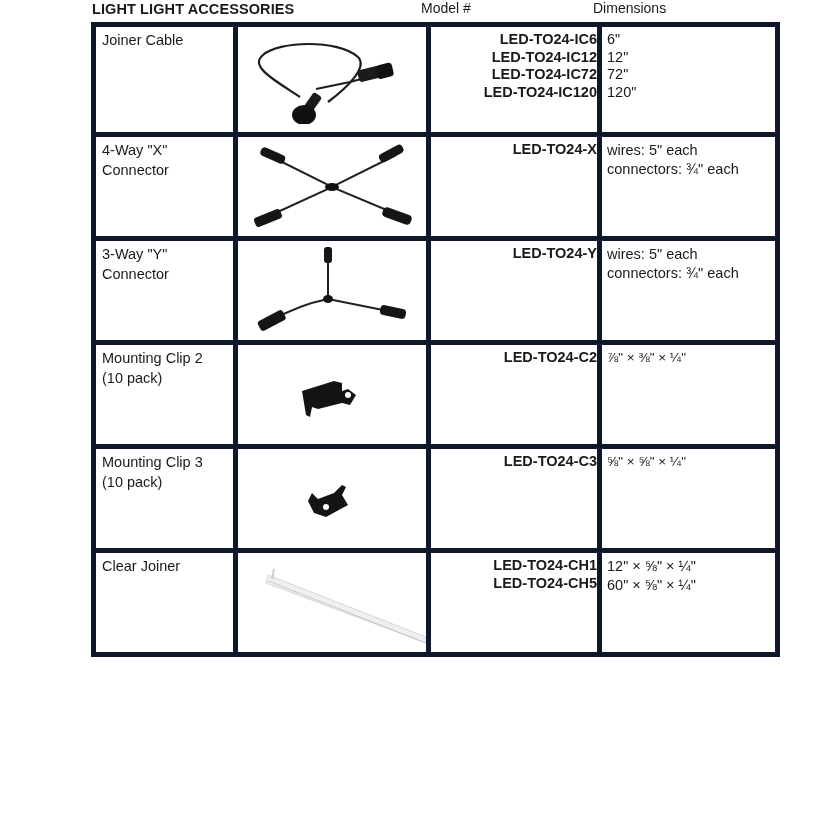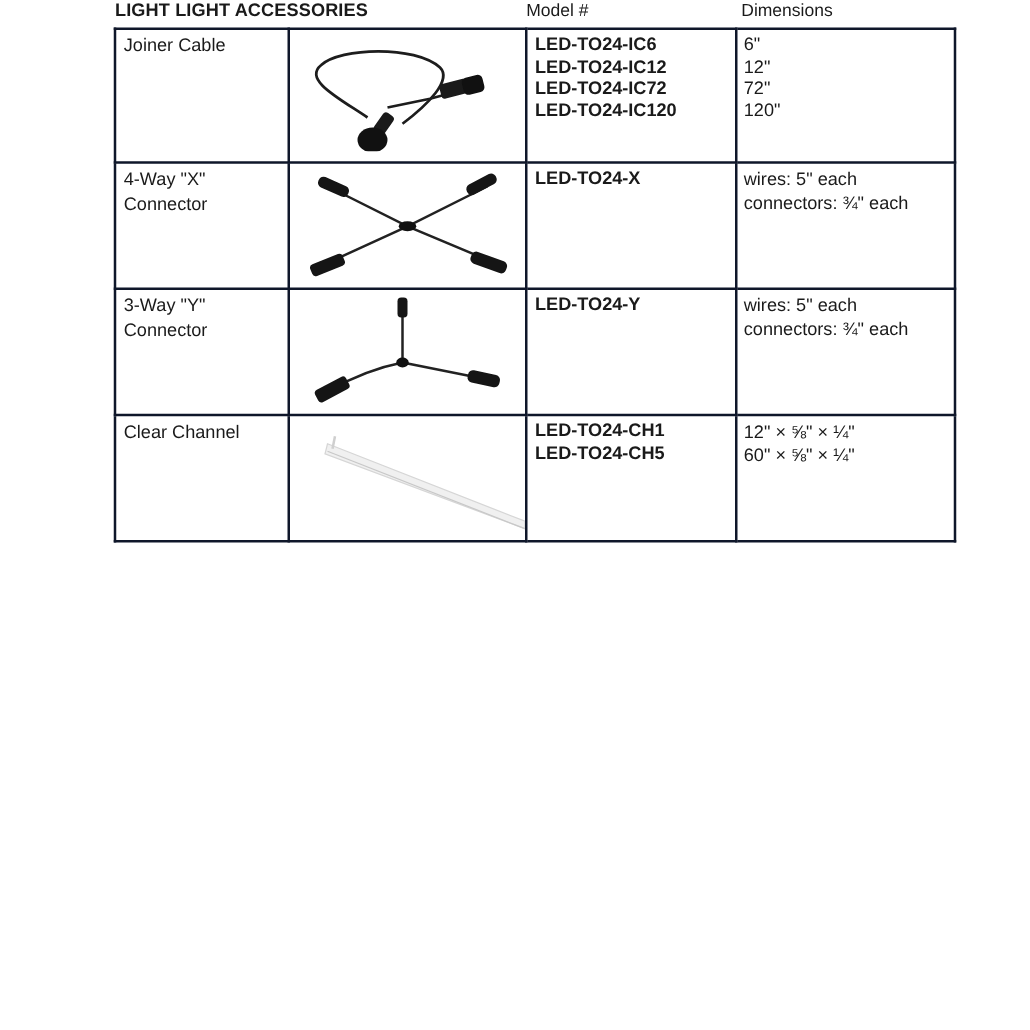--- a/index.html
+++ b/index.html
@@ -3,25 +3,25 @@
 <meta charset="utf-8">
 <style>
   html, body { margin: 0; padding: 0; background: #ffffff; }
   body { width: 824px; height: 824px; position: relative; overflow: hidden;
          font-family: "Liberation Sans", "DejaVu Sans", sans-serif; color: #1a1a1a; }
   .title { position: absolute; left: 92px; top: 1px; font-weight: bold; font-size: 14.5px; letter-spacing: 0.1px; }
   .hdr { position: absolute; top: 0; font-size: 14px; }
   .hdr-model { left: 421px; }
   .hdr-dim { left: 582px; margin-left: 11px; }
   table.acc { position: absolute; left: 91px; top: 22px; border-collapse: collapse; table-layout: fixed; }
-  table.acc td { border: 2px solid #0f172a; vertical-align: top; padding: 0; height: 95px; }
+  table.acc td { border: 5px solid #0f172a; vertical-align: top; padding: 0; height: 95px; }
   table.acc tr:first-child td { height: 101px; }
   .c-name { width: 131px; padding: 4px 0 0 6px !important; font-size: 14.5px; line-height: 19.5px; }
   .c-img  { width: 188px; position: relative; }
-  .c-model{ width: 160px; padding: 4px 0 0 6px !important; font-size: 14.5px; font-weight: bold; line-height: 17.5px; }
+  .c-model{ width: 160px; padding: 4px 0 0 6px !important; font-size: 14.5px; font-weight: bold; line-height: 17.5px; text-align: right; }
   .c-dim  { width: 168px; padding: 4px 0 0 5px !important; font-size: 14.5px; line-height: 17.5px; }
   .c-dim.frac { font-size: 13.5px; }
   .c-dim-x { line-height: 19px; }
   .line { display: block; white-space: nowrap; }
   .img-wrap { position: absolute; left: 0; top: 0; width: 100%; height: 100%; }
   .img-wrap svg { position: absolute; left: 0; top: 0; width: 188px; height: 97px; }
 </style>
 </head>
 <body>
 
@@ -111,25 +111,65 @@
       <span class="line">LED-TO24-Y</span>
     </td>
     <td class="c-dim c-dim-x">
       <span class="line">wires: 5" each</span>
       <span class="line">connectors: ¾" each</span>
     </td>
   </tr>
 
 
 
-
+  <tr>
+    <td class="c-name">
+      <span class="line">Mounting Clip 2</span>
+      <span class="line">(10 pack)</span>
+    </td>
+    <td class="c-img">
+      <div class="img-wrap">
+        <svg viewBox="0 0 188 97">
+          <path d="M64 46 L96 36 L104 38 L104 46 L110 44 L118 50 L112 60 L104 58 L80 64 L74 62 L72 72 L68 70 Z" fill="#141414"></path>
+          <circle cx="110" cy="50" r="3" fill="#fff"></circle>
+        </svg>
+      </div>
+    </td>
+    <td class="c-model">
+      <span class="line">LED-TO24-C2</span>
+    </td>
+    <td class="c-dim frac">
+      <span class="line">⅞" × ⅜" × ¼"</span>
+    </td>
+  </tr>
 
   <tr>
     <td class="c-name">
-      <span class="line">Clear Channel</span>
+      <span class="line">Mounting Clip 3</span>
+      <span class="line">(10 pack)</span>
+    </td>
+    <td class="c-img">
+      <div class="img-wrap">
+        <svg viewBox="0 0 188 97">
+          <path d="M70 52 L74 44 L80 50 L96 44 L104 36 L108 38 L104 46 L110 56 L88 68 L76 64 Z" fill="#141414"></path>
+          <circle cx="88" cy="58" r="3" fill="#fff"></circle>
+        </svg>
+      </div>
+    </td>
+    <td class="c-model">
+      <span class="line">LED-TO24-C3</span>
+    </td>
+    <td class="c-dim frac">
+      <span class="line">⅝" × ⅝" × ¼"</span>
+    </td>
+  </tr>
+
+  <tr>
+    <td class="c-name">
+      <span class="line">Clear Joiner</span>
     </td>
     <td class="c-img">
       <div class="img-wrap">
         <svg viewBox="0 0 188 97">
           <path d="M30 22 L188 84 L188 90 L28 30 Z" fill="#f0f0f0" stroke="#d6d6d6" stroke-width="1"></path>
           <path d="M30 28 L188 90" stroke="#c8c8c8" stroke-width="1"></path>
           <path d="M36 16 L34 26" stroke="#cfcfcf" stroke-width="2"></path>
         </svg>
       </div>
     </td>

